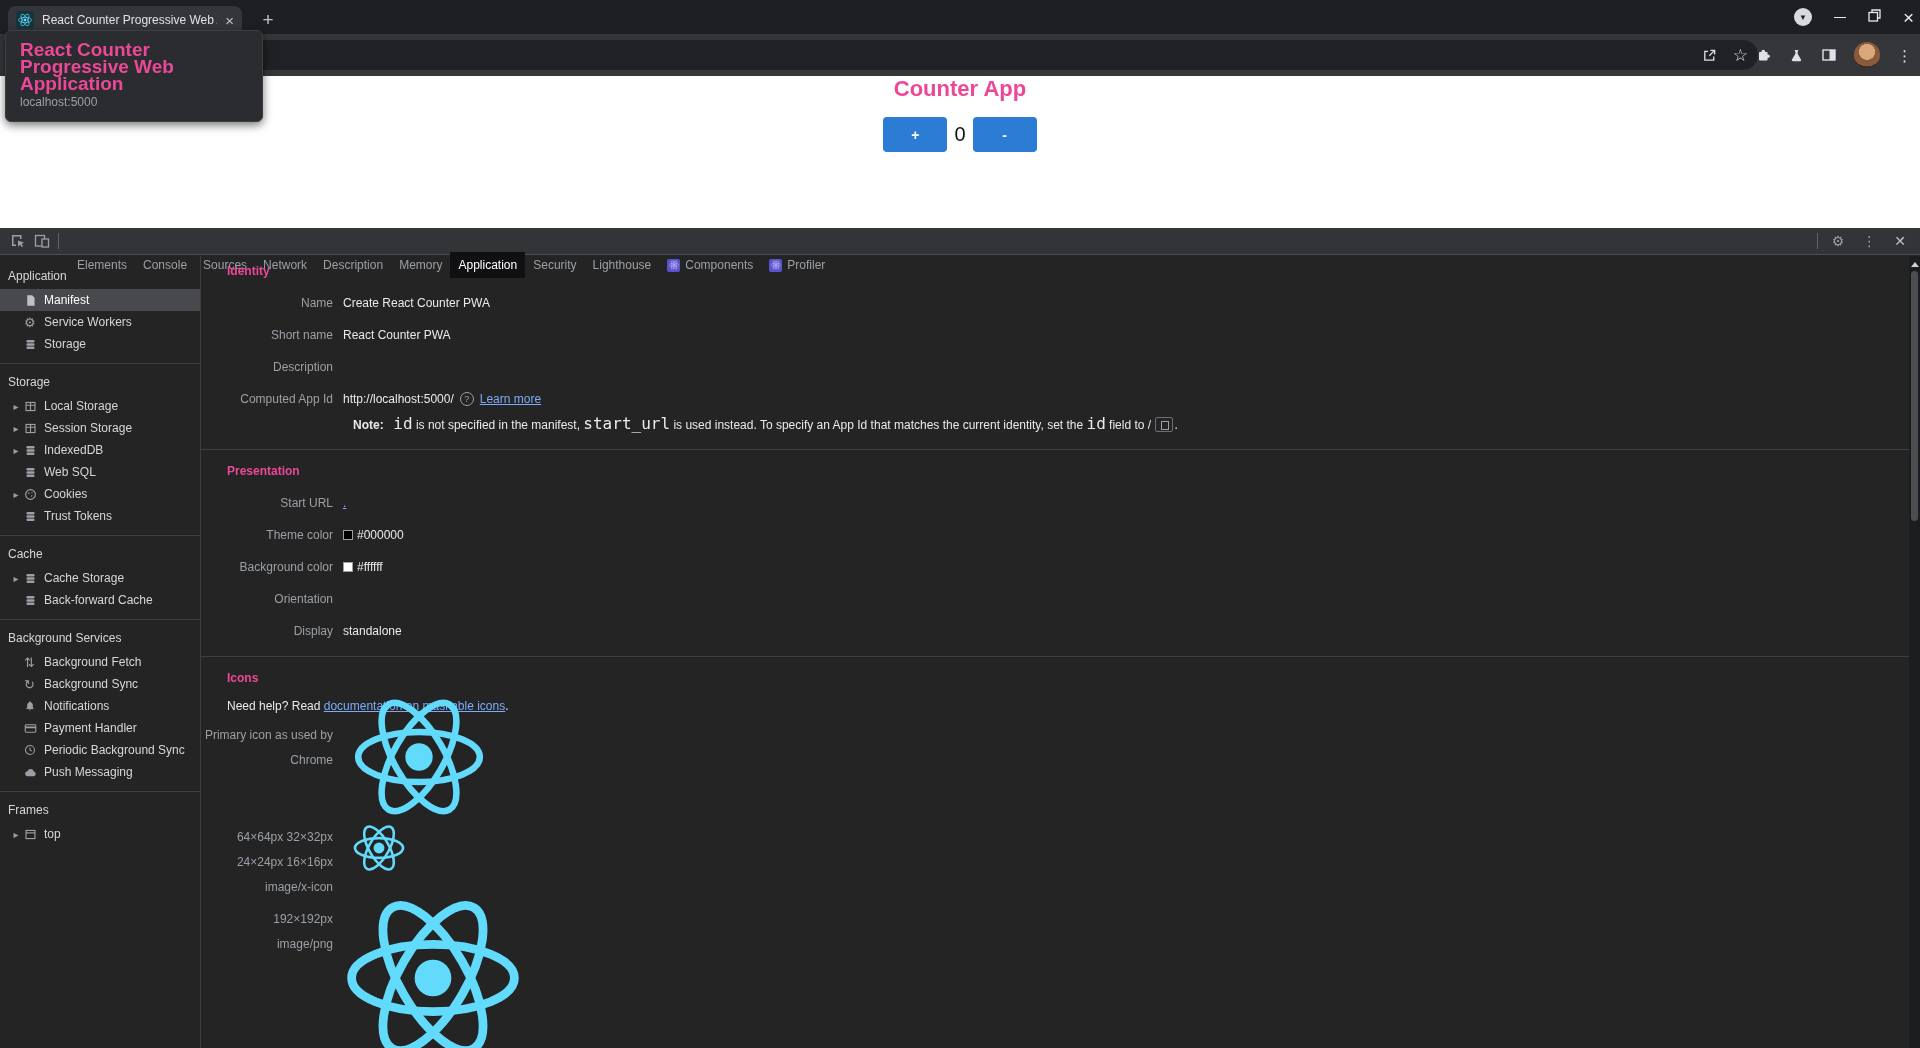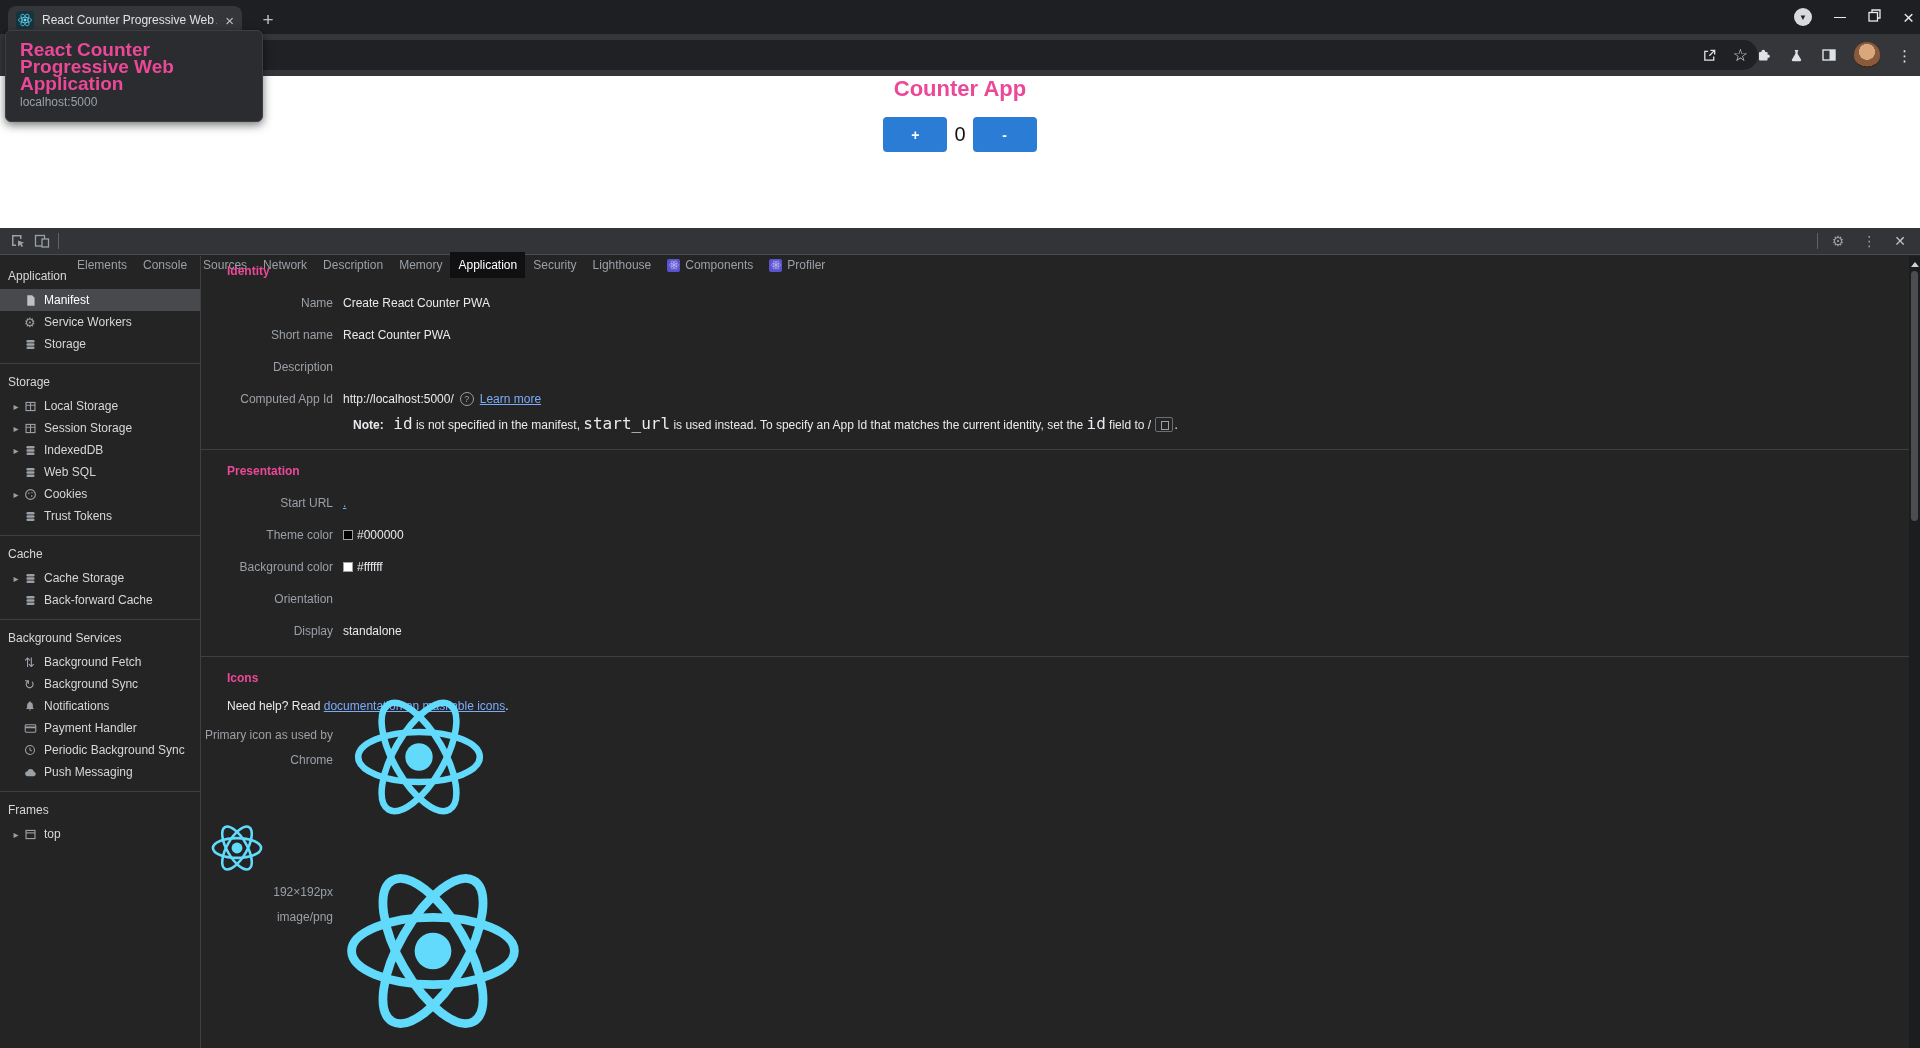--- a/index.html
+++ b/index.html
@@ -517,20 +517,25 @@
         <div class="icon-label-col">
           <div>Primary icon as used by</div>
           <div>Chrome</div>
         </div>
         <svg class="react-big" width="132" height="124" viewBox="-11 -10.4 22 20.8" style="color:#61dafb; margin-top:-28px">
             <use href="#react-atom"></use>
           </svg>
       </div>
 
       <div class="icon-row" style="margin-top:6px">
+        <div class="icon-label-col">
+          <div>64×64px 32×32px</div>
+          <div>24×24px 16×16px</div>
+          <div>image/x-icon</div>
+        </div>
         <svg width="52" height="50" viewBox="-11 -10.6 22 21.2" style="color:#61dafb; margin-left:10px; margin-top:-2px">
             <use href="#react-atom"></use>
           </svg>
       </div>
 
       <div class="icon-row" style="margin-top:7px">
         <div class="icon-label-col">
           <div>192×192px</div>
           <div>image/png</div>
         </div>

